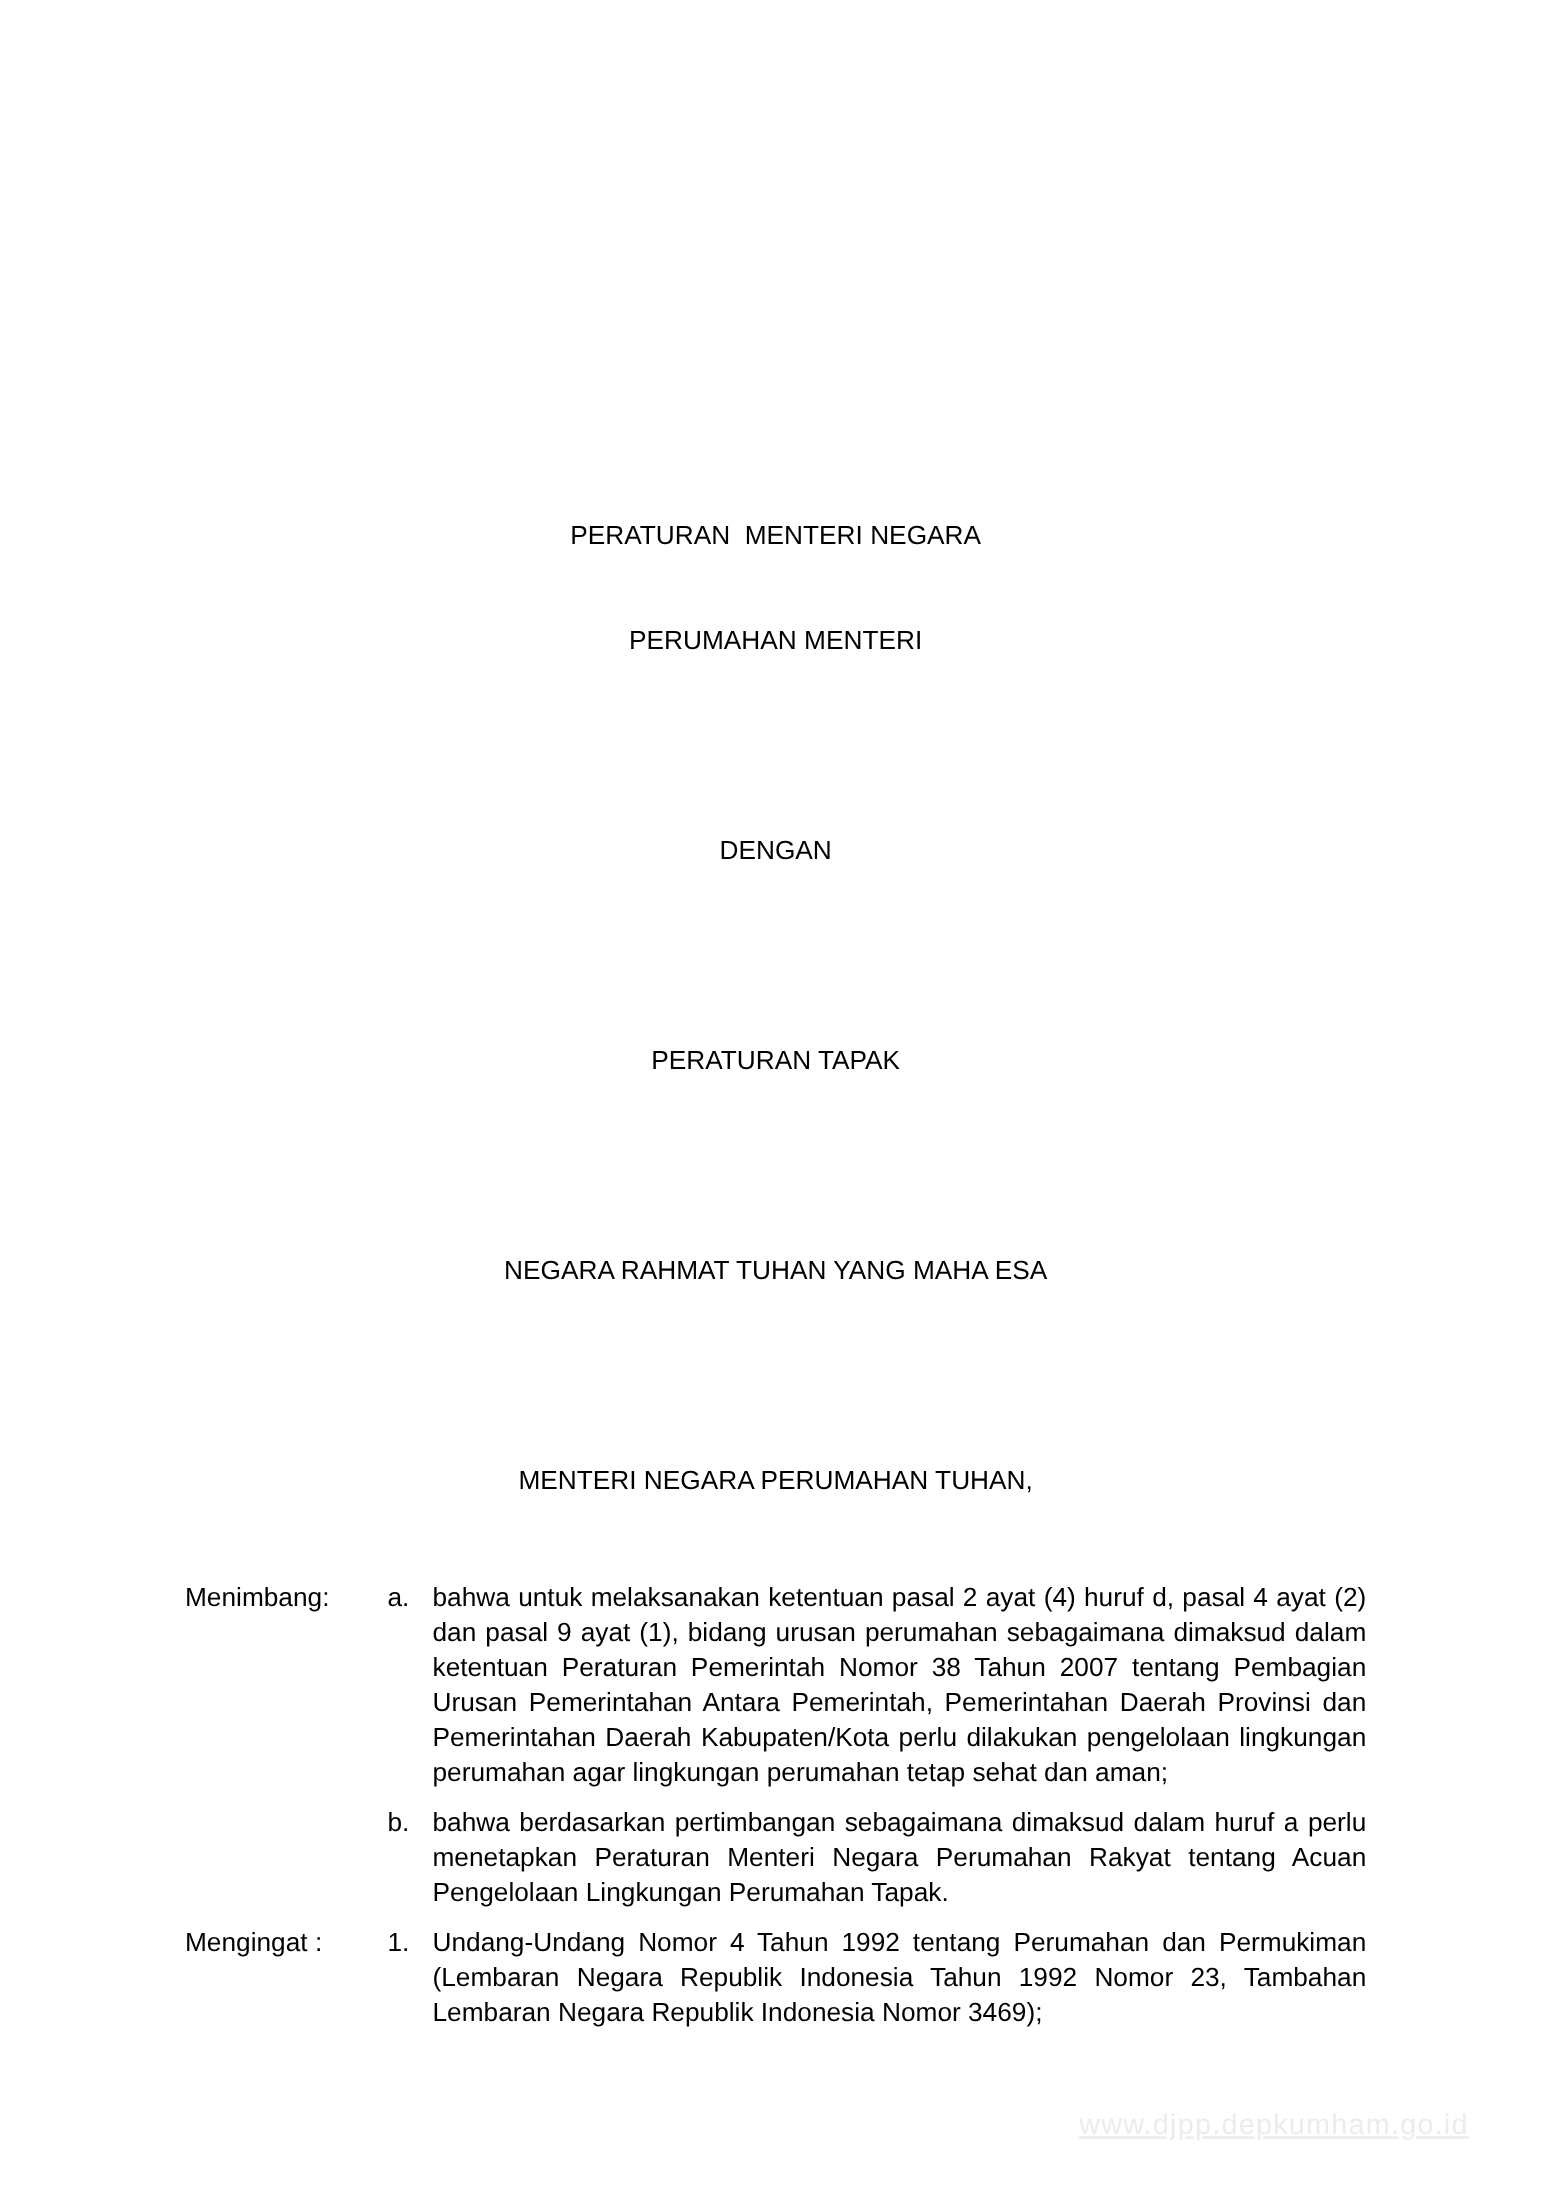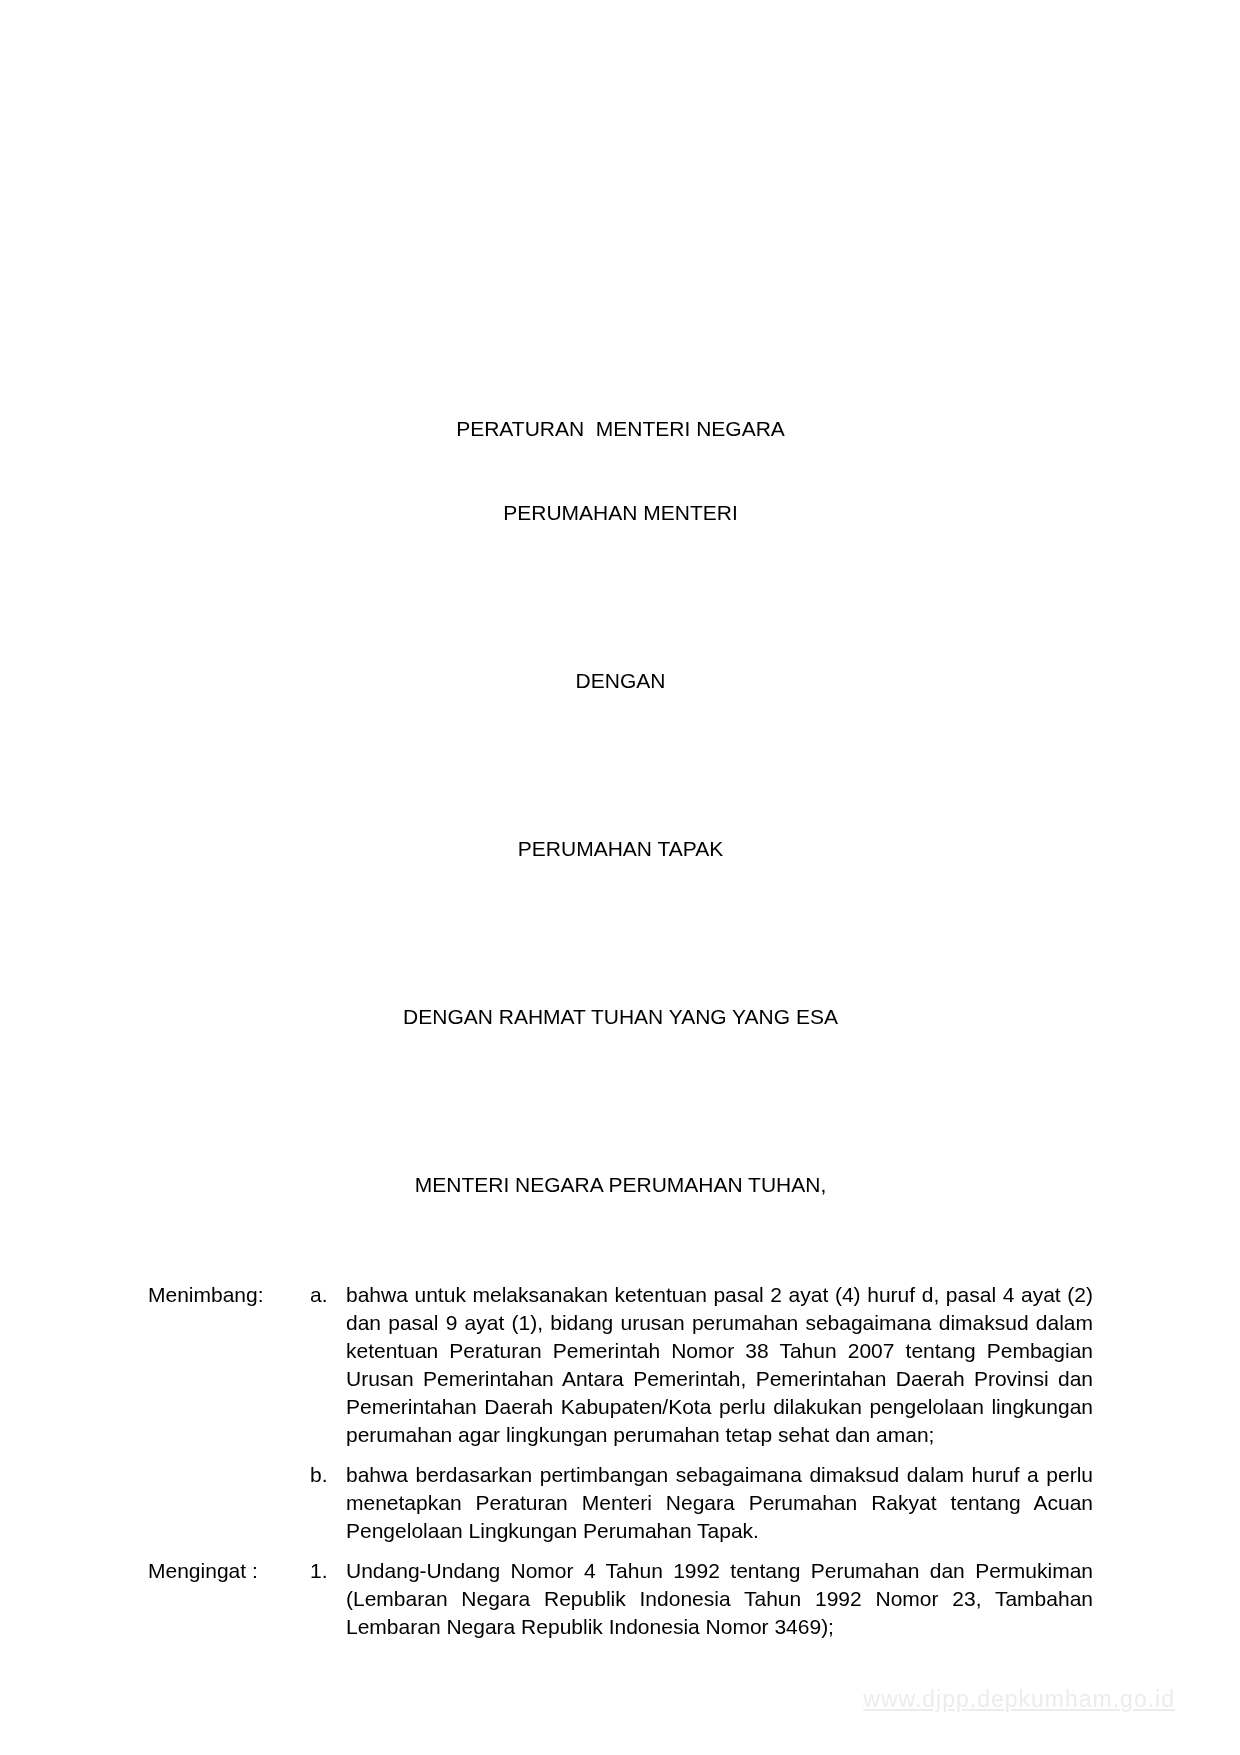--- a/index.html
+++ b/index.html
@@ -25,21 +25,21 @@
     width: 945px;
   }
   .headings {
     text-align: center;
     white-space: pre-wrap;
   }
   .hline { height: 28px; }
   .gap { height: 28px; }
   .clause {
     display: flex;
-    margin-top: 26px;
+    margin-top: 10px;
   }
   .clause-label {
     flex: none;
     width: 162px;
   }
   .clause-items { flex: 1; min-width: 0; }
   .item {
     display: flex;
     margin-bottom: 12px;
   }
@@ -69,23 +69,23 @@
 <div class="page">
 
   <div class="content">
 
     <div class="headings">
       <div class="hline">PERATURAN  MENTERI NEGARA</div>
       <div class="hline">PERUMAHAN MENTERI</div>
       <div class="gap"></div>
       <div class="hline">DENGAN</div>
       <div class="gap"></div>
-      <div class="hline">PERUMAHAN TAPAK</div>
+      <div class="hline">PERATURAN TAPAK</div>
       <div class="gap"></div>
-      <div class="hline">DENGAN RAHMAT TUHAN YANG YANG ESA</div>
+      <div class="hline">NEGARA RAHMAT TUHAN YANG MAHA ESA</div>
       <div class="gap"></div>
       <div class="hline">MENTERI NEGARA PERUMAHAN TUHAN,</div>
     </div>
 
     <div class="clause">
       <div class="clause-label">Menimbang:</div>
       <div class="clause-items">
         <div class="item">
           <div class="marker">a.</div>
           <div class="itext">bahwa untuk melaksanakan ketentuan pasal 2 ayat (4) huruf d, pasal 4 ayat (2) dan pasal 9 ayat (1), bidang urusan perumahan sebagaimana dimaksud dalam ketentuan Peraturan Pemerintah Nomor 38 Tahun 2007 tentang Pembagian Urusan Pemerintahan Antara Pemerintah, Pemerintahan Daerah Provinsi dan Pemerintahan Daerah Kabupaten/Kota perlu dilakukan pengelolaan lingkungan perumahan agar lingkungan perumahan tetap sehat dan aman;</div>

